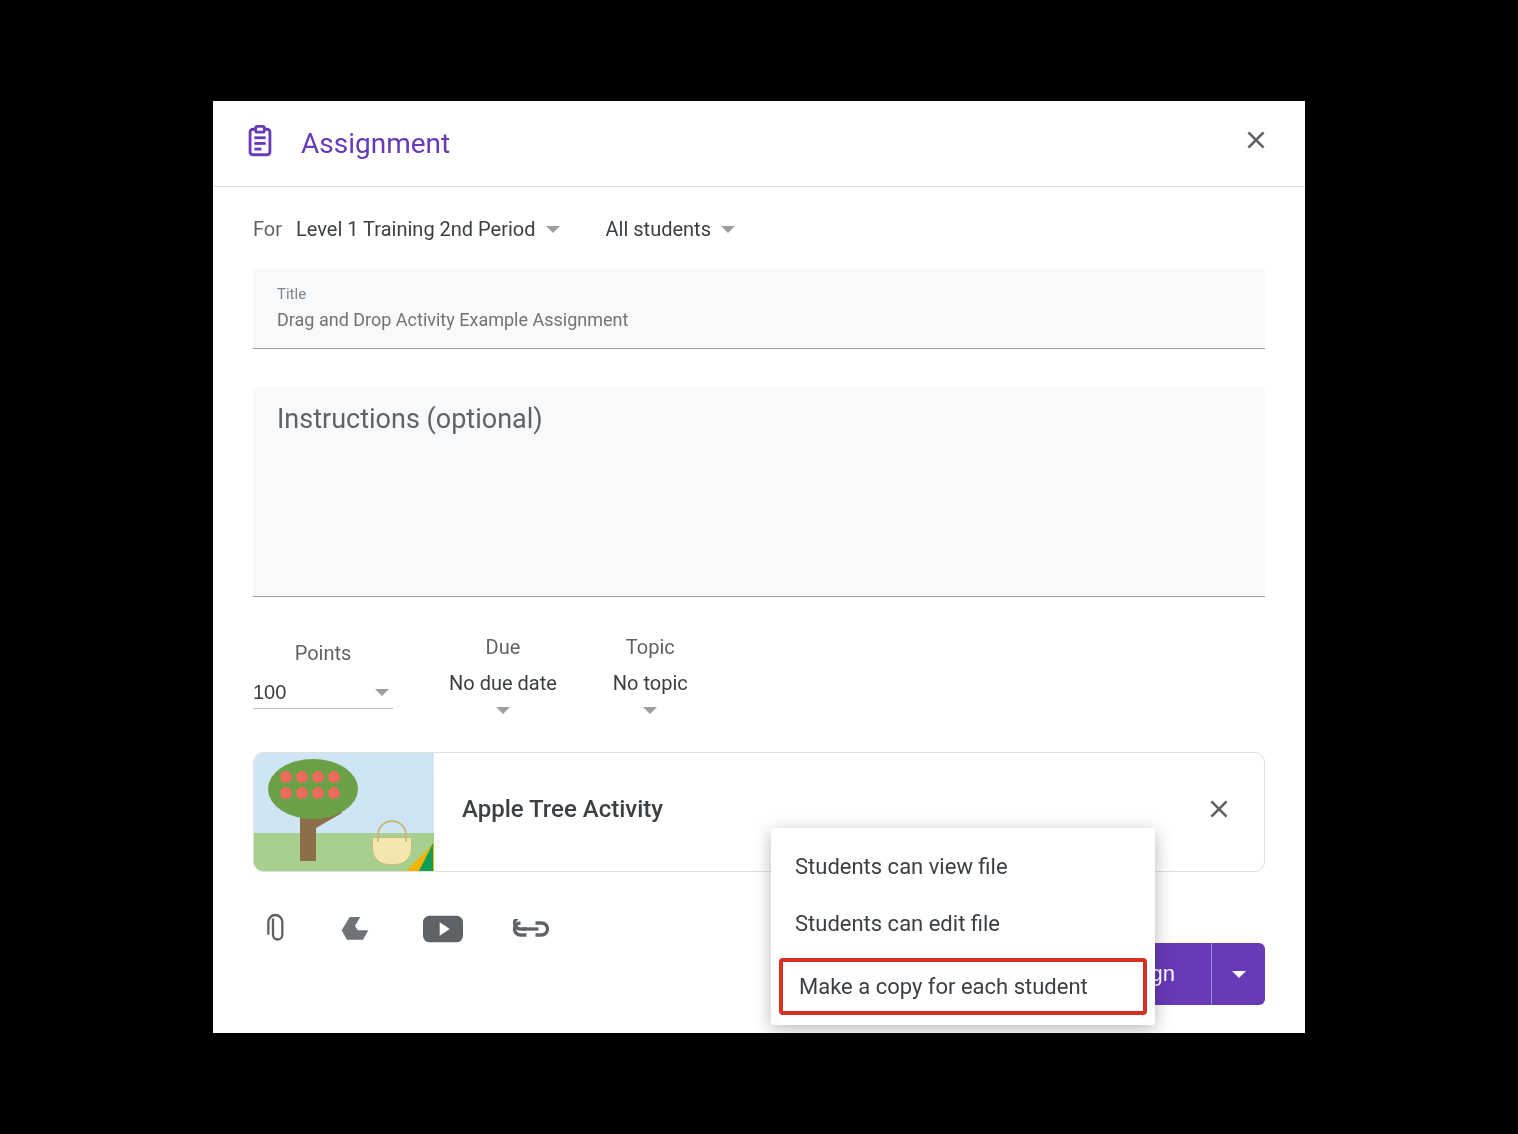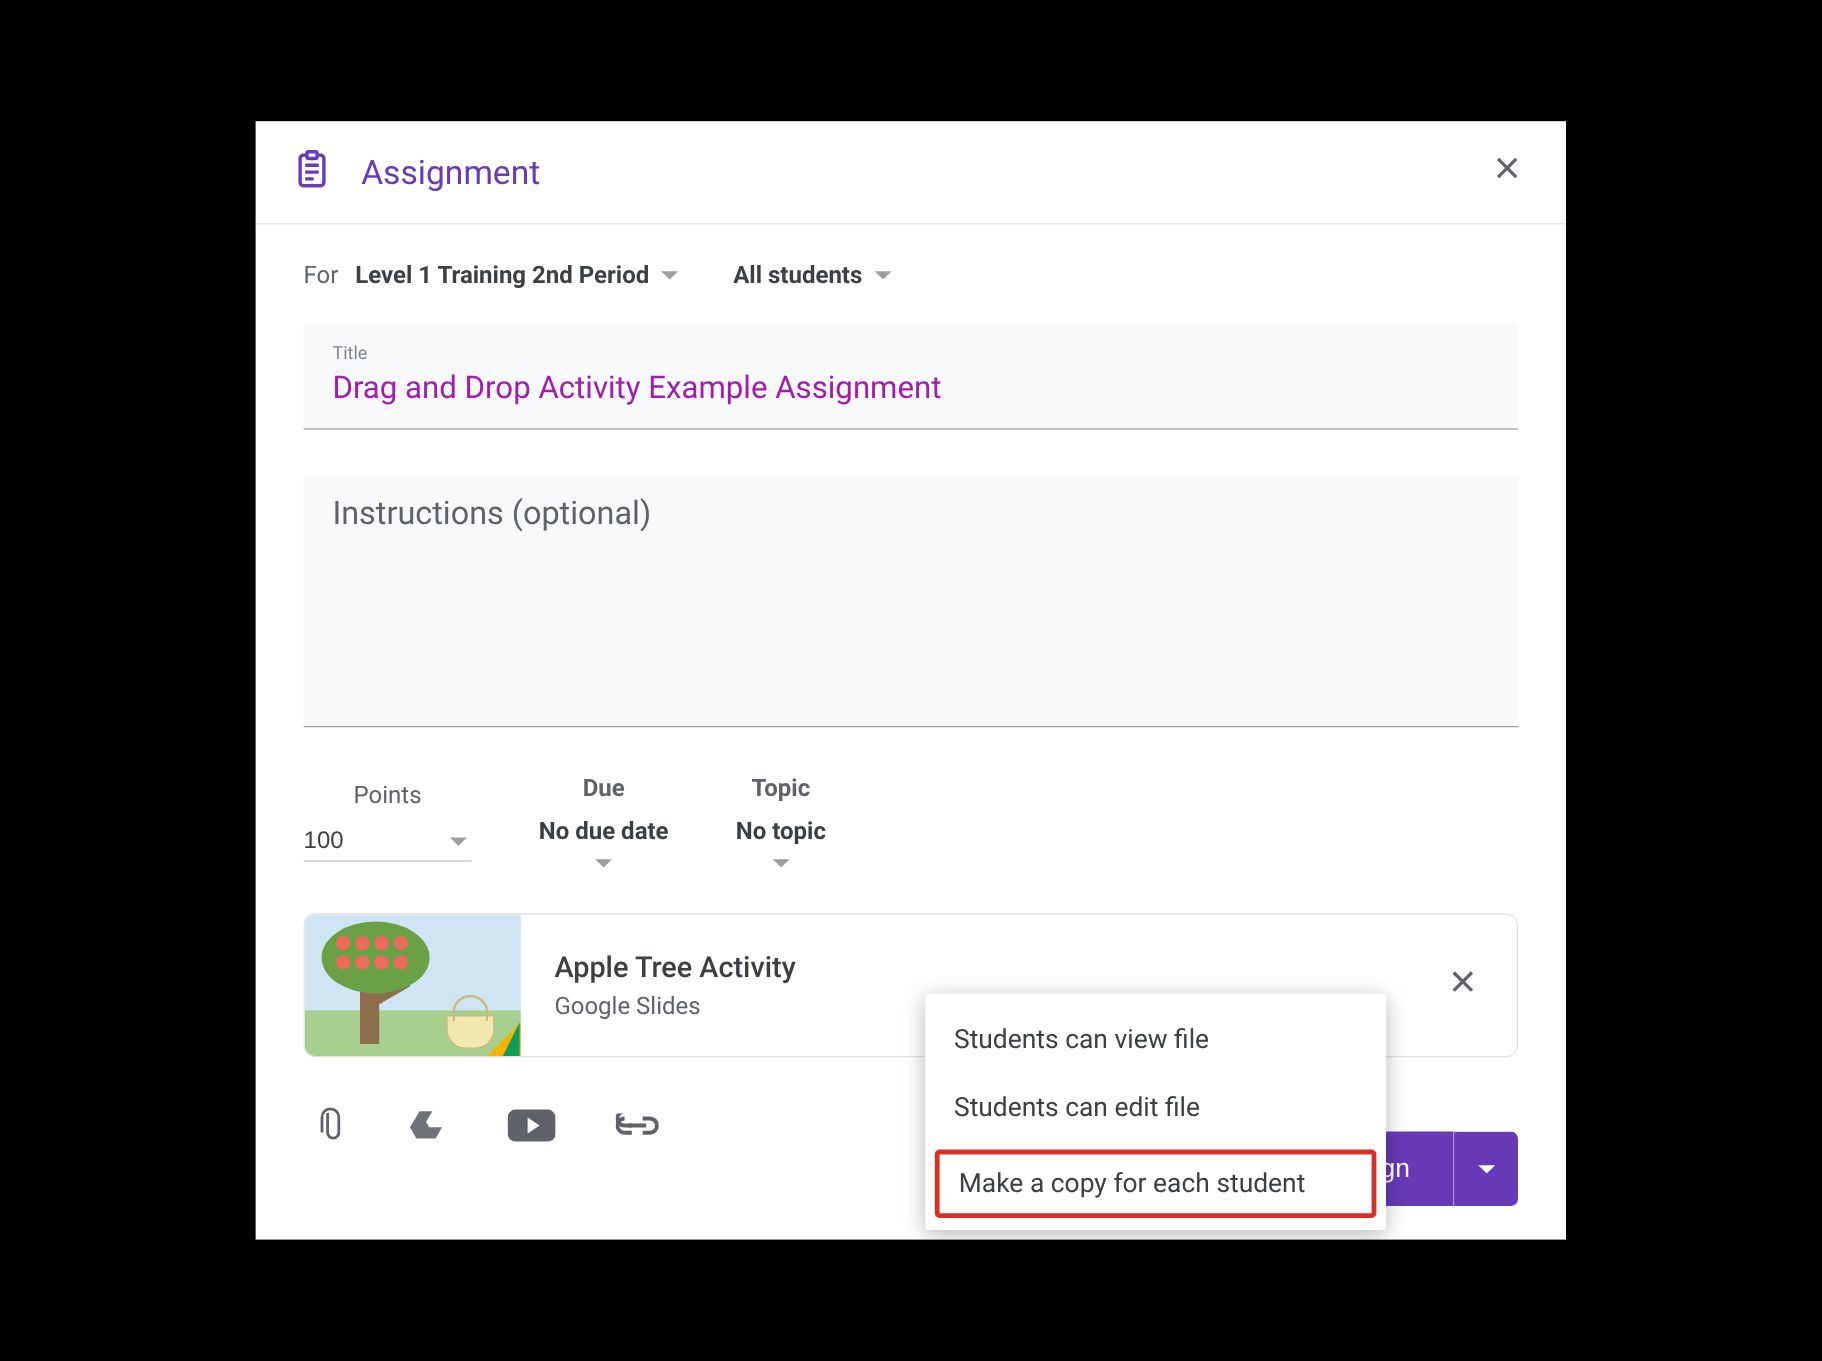--- a/index.html
+++ b/index.html
@@ -51,42 +51,42 @@
     margin-bottom: 28px;
     font-size: 20px;
   }
   .for-label { color: #5f6368; }
   .dropdown {
     display: inline-flex;
     align-items: center;
     gap: 10px;
     cursor: pointer;
     color: #3c4043;
-    font-weight: 700;
+    font-weight: 400;
   }
   .chev {
     width: 0; height: 0;
     border-left: 7px solid transparent;
     border-right: 7px solid transparent;
     border-top: 7px solid #9e9e9e;
   }
   .field {
     background: #f8f9fa;
     border-bottom: 1px solid #9e9e9e;
     padding: 16px 24px 18px;
     margin-bottom: 38px;
   }
   .field-label {
     font-size: 15px;
     color: #80868b;
     margin-bottom: 6px;
   }
   .field-value {
-    font-size: 26px;
-    color: #a21caf;
+    font-size: 18px;
+    color: #737373;
   }
   .field.instructions {
     height: 210px;
   }
   .instructions-placeholder {
     font-size: 27px;
     color: #5f6368;
   }
   .meta-row {
     display: flex;
@@ -357,21 +357,20 @@
         <div class="apple" style="top:34px;left:26px"></div>
         <div class="apple" style="top:34px;left:42px"></div>
         <div class="apple" style="top:34px;left:58px"></div>
         <div class="apple" style="top:34px;left:74px"></div>
         <div class="basket"></div>
         <div class="corner"></div>
         <div class="corner2"></div>
       </div>
       <div class="att-info">
         <div class="att-title">Apple Tree Activity</div>
-        <div class="att-type">Google Slides</div>
       </div>
       <div class="att-remove">
         <svg width="26" height="26" viewBox="0 0 24 24" fill="none" stroke="currentColor" stroke-width="2.5">
           <line x1="5" y1="5" x2="19" y2="19"></line>
             <line x1="19" y1="5" x2="5" y2="19"></line>
         </svg>
       </div>
     </div>
 
     <div class="toolbar-row">

